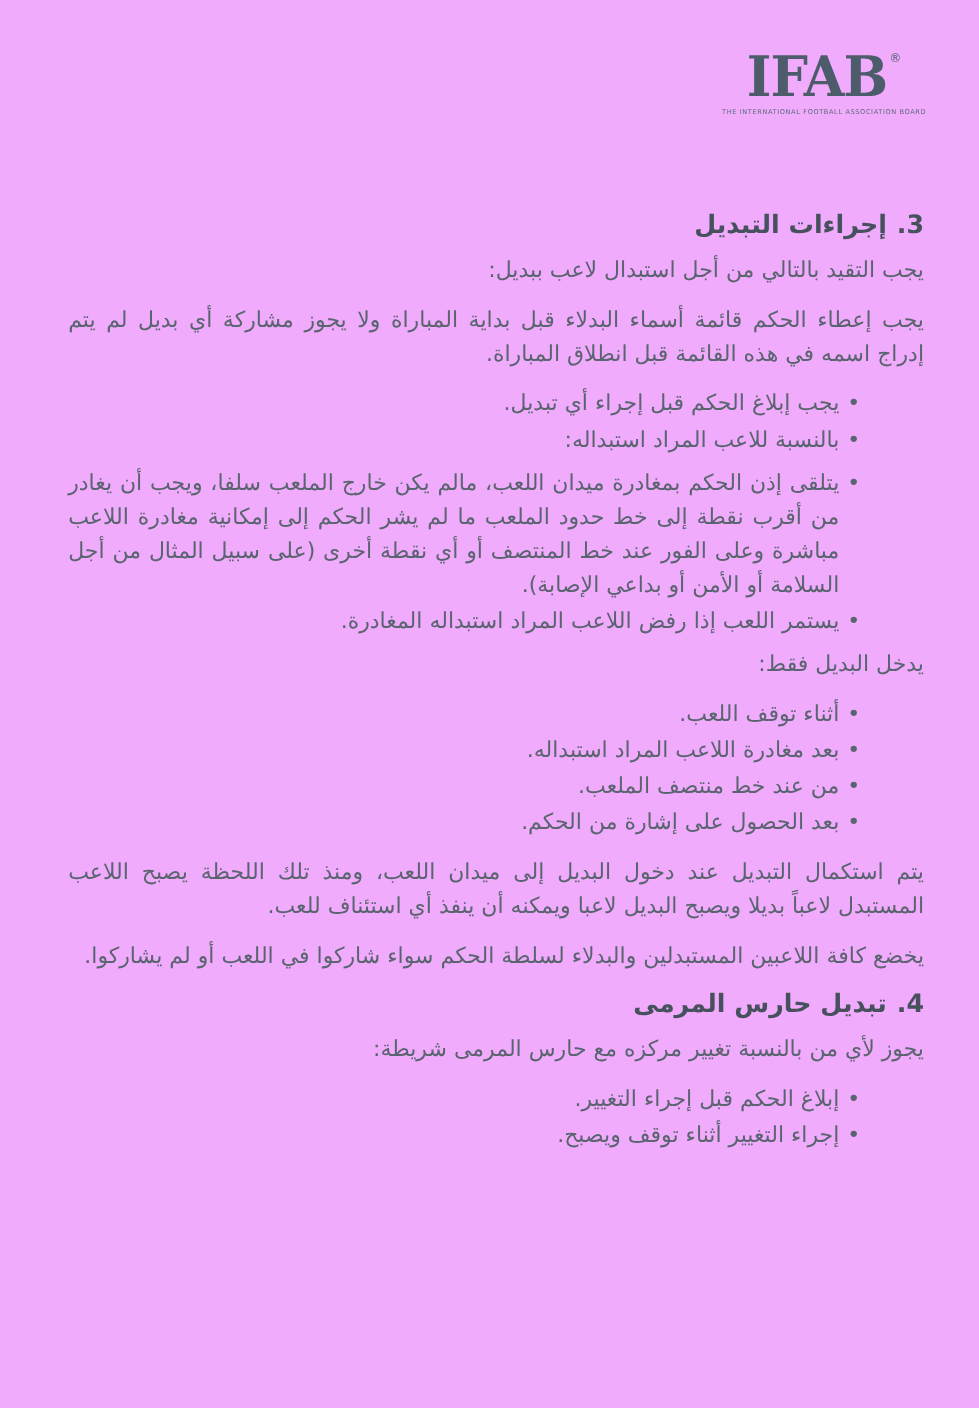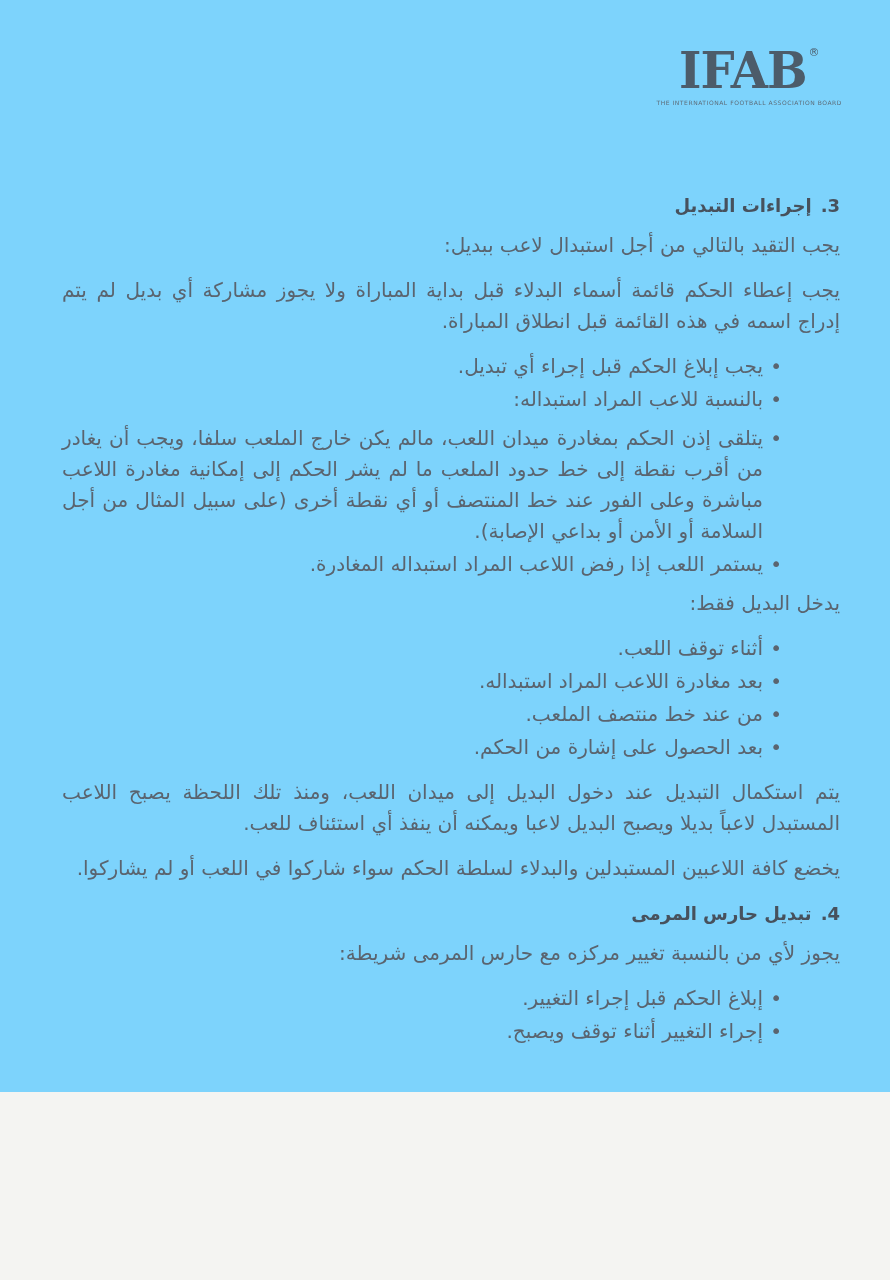--- a/index.html
+++ b/index.html
@@ -4,22 +4,22 @@
 <style>
   * { box-sizing: border-box; }
   html, body { margin: 0; padding: 0; }
   body {
     width: 890px; height: 1280px;
     background: #f4f4f2;
     font-family: "DejaVu Sans", sans-serif;
   }
   .page {
     position: relative;
-    width: 890px; height: 1092px;
-    background: #7dd3fc;
+    width: 890px; height: 1280px;
+    background: #f0abfc;
     overflow: hidden;
     color: #5a646f;
   }
   
   .header {
     padding: 46px 48px 0 0;
     display: flex;
     justify-content: flex-end;
   }
   .logo {
@@ -55,21 +55,21 @@
   
   .doc {
     direction: rtl;
     text-align: right;
     padding: 84px 50px 0 62px;
     font-size: 20px;
     line-height: 31px;
     color: #5a646f;
   }
   h2 {
-    font-size: 18px;
+    font-size: 23px;
     line-height: 31px;
     font-weight: 700;
     color: #47515d;
     margin: 0 0 9px 0;
   }
   h2 .sec-num { margin-left: 9px; }
   .doc p {
     margin: 0 0 14px 0;
     text-align: justify;
   }

